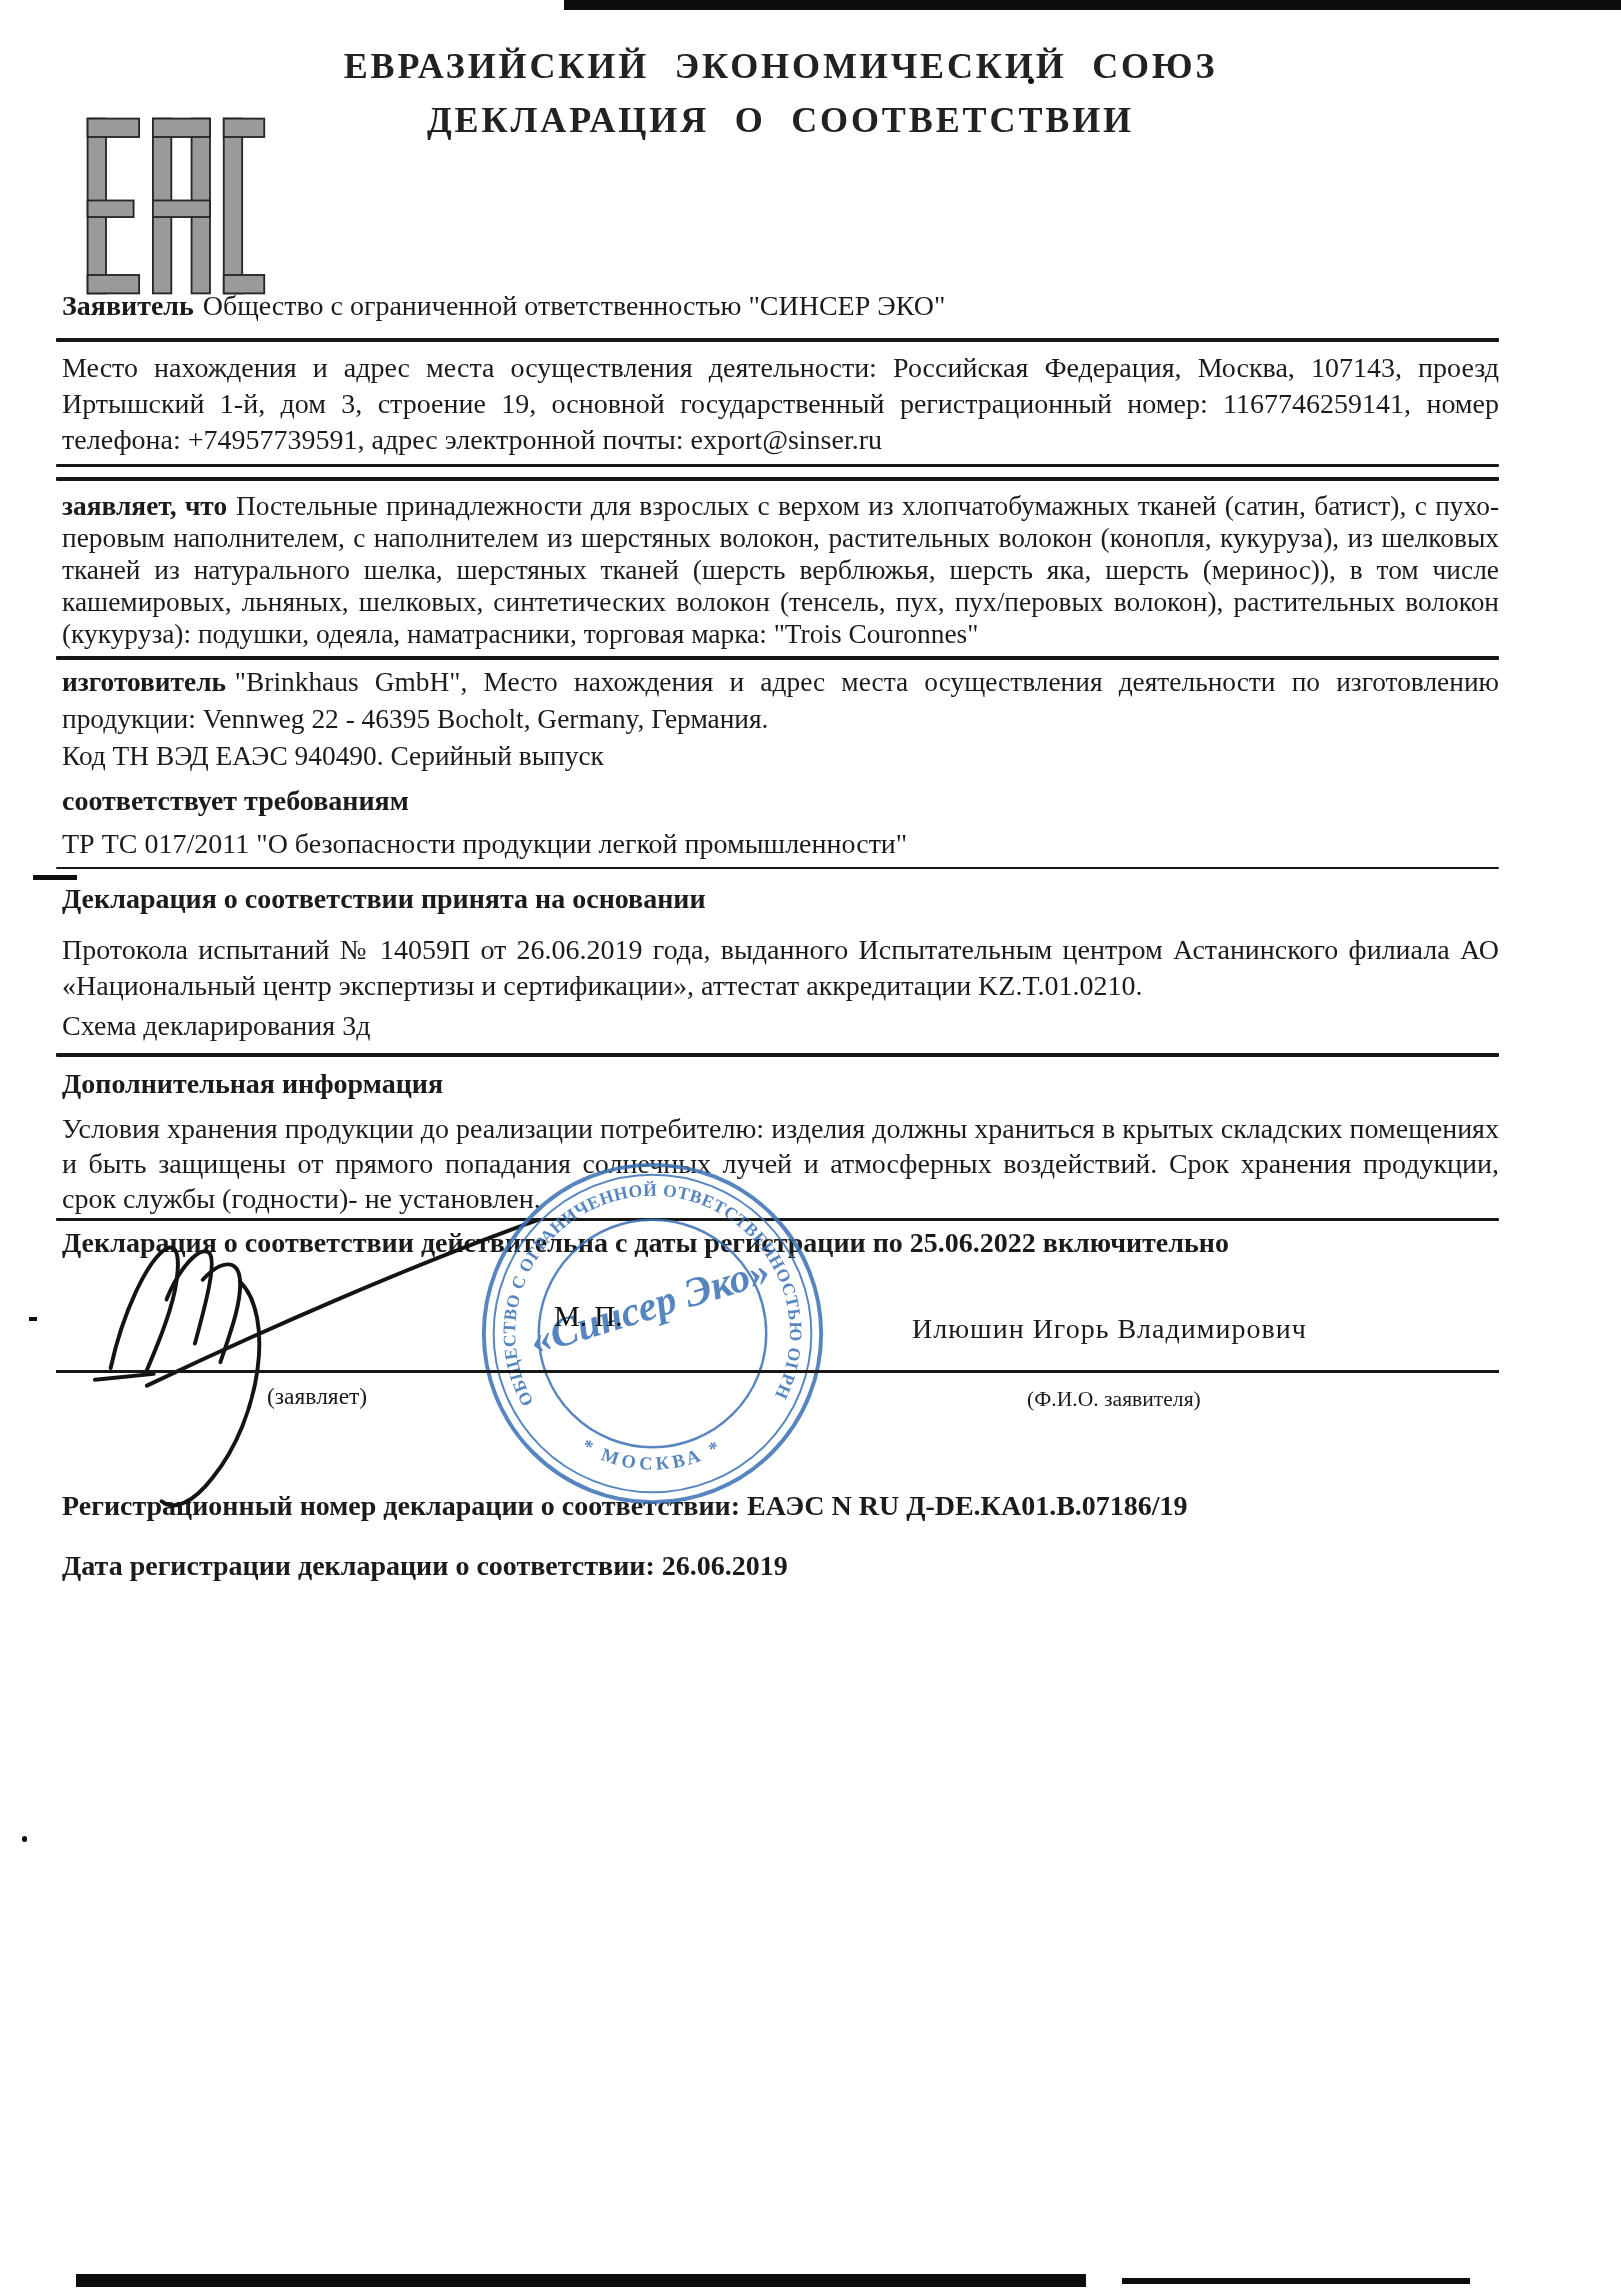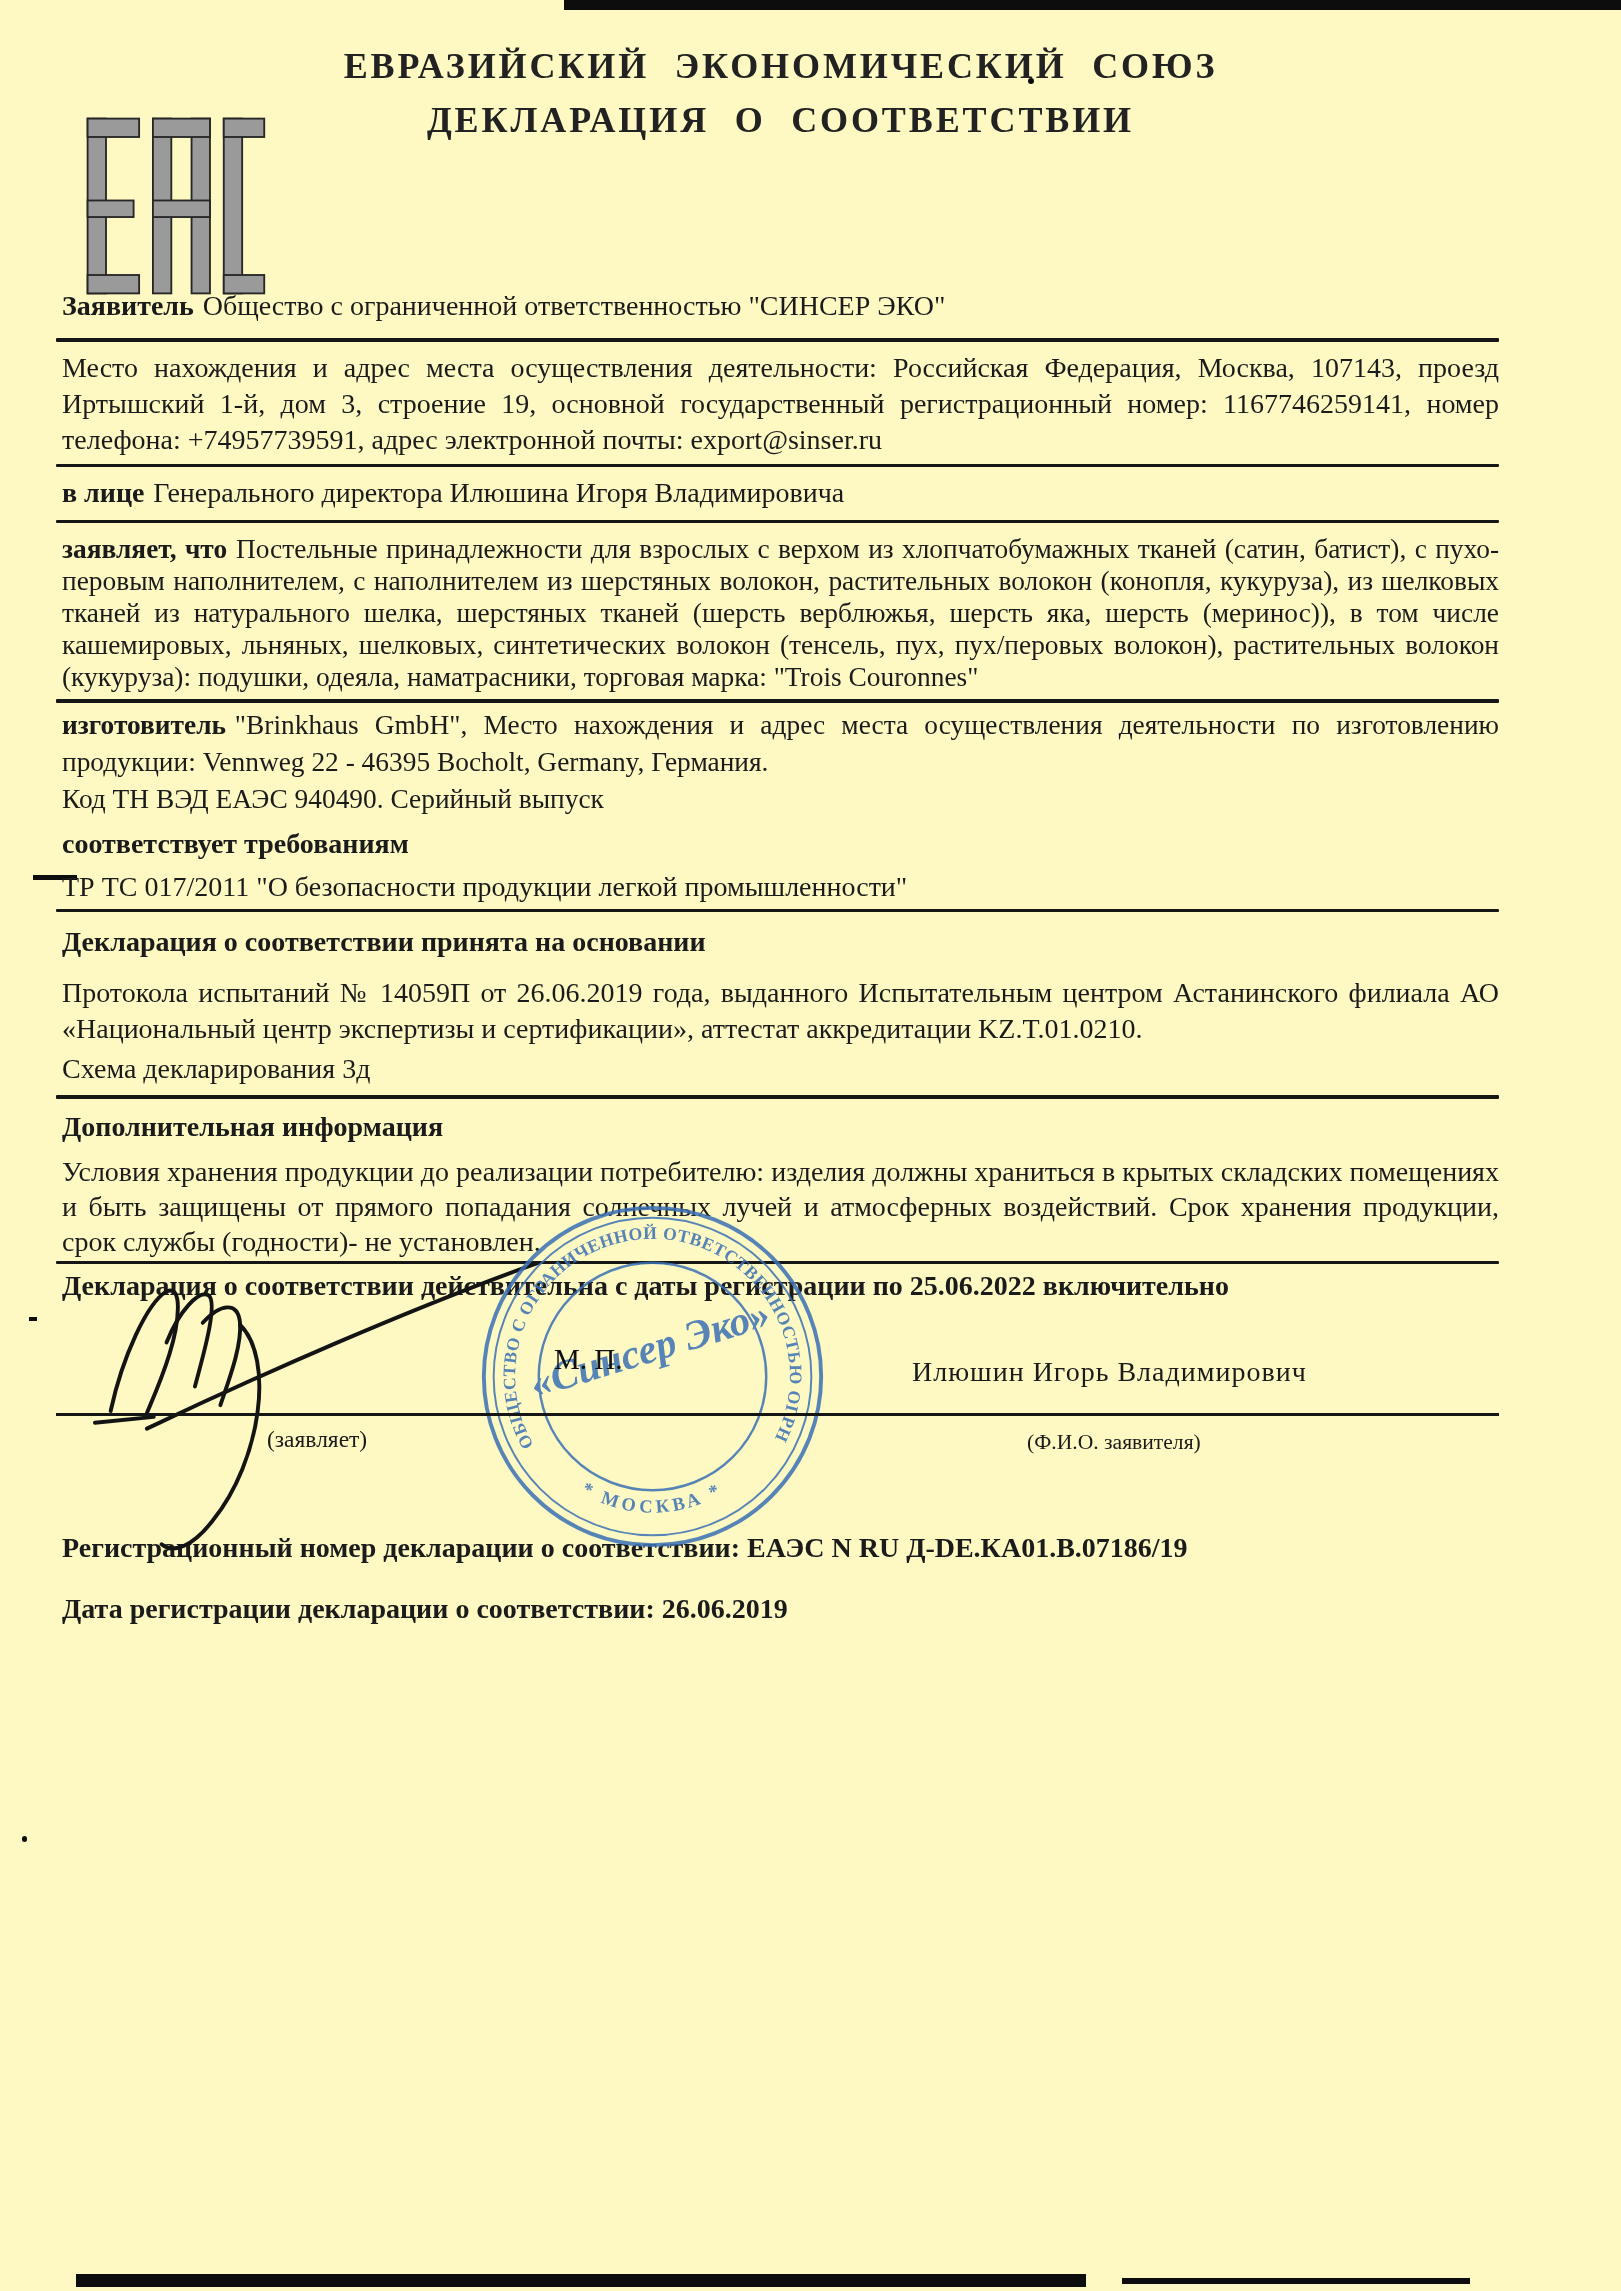--- a/index.html
+++ b/index.html
@@ -1,20 +1,20 @@
 <!DOCTYPE html>
 <html><head>
 <meta charset="utf-8">
 <style>
   html,body{margin:0;padding:0;background:#e8e8e8;}
   .page{
     position:relative;
     width:1621px;height:2292px;
     margin:0 auto;
-    background:#fef9c3;
+    background:#ffffff;
     font-family:"Liberation Serif","DejaVu Serif",serif;
     color:#1b1b1b;
     overflow:hidden;
   }
   .content{position:relative;padding:0 122px 0 62px;}
   p{margin:0;}
   .title{
     text-align:center;font-weight:bold;font-size:36px;
     letter-spacing:2.9px;word-spacing:13.7px;color:#222;
   }
@@ -109,21 +109,20 @@
     <div class="title t2">ДЕКЛАРАЦИЯ О СООТВЕТСТВИИ</div>
 
     <p class="body-line applicant"><b class="lbl">Заявитель</b><span>Общество с ограниченной ответственностью "СИНСЕР ЭКО"</span></p>
 
     <div class="rule r1"></div>
 
     <p class="address just">Место нахождения и адрес места осуществления деятельности: Российская Федерация, Москва, 107143, проезд Иртышский 1-й, дом 3, строение 19, основной государственный регистрационный номер: 1167746259141, номер телефона: +74957739591, адрес электронной почты: export@sinser.ru</p>
 
     <div class="rule thin r2"></div>
 
-    <p class="body-line in-person"><b class="lbl">в лице</b><span>Генерального директора Илюшина Игоря Владимировича</span></p>
 
     <div class="rule r3"></div>
 
     <p class="declares just"><b class="lbl">заявляет, что</b><span>Постельные принадлежности для взрослых с верхом из хлопчатобумажных тканей (сатин, батист), с пухо-перовым наполнителем, с наполнителем из шерстяных волокон, растительных волокон (конопля, кукуруза), из шелковых тканей из натурального шелка, шерстяных тканей (шерсть верблюжья, шерсть яка, шерсть (меринос)), в том числе кашемировых, льняных, шелковых, синтетических волокон (тенсель, пух, пух/перовых волокон), растительных волокон (кукуруза): подушки, одеяла, наматрасники, торговая марка: "Trois Couronnes"</span></p>
 
     <div class="rule r4"></div>
 
     <p class="manufacturer just"><b class="lbl">изготовитель</b><span>"Brinkhaus GmbH", Место нахождения и адрес места осуществления деятельности по изготовлению продукции: Vennweg 22 - 46395 Bocholt, Germany, Германия.</span></p>
     <p class="tnved">Код ТН ВЭД ЕАЭС 940490. Серийный выпуск</p>
 

